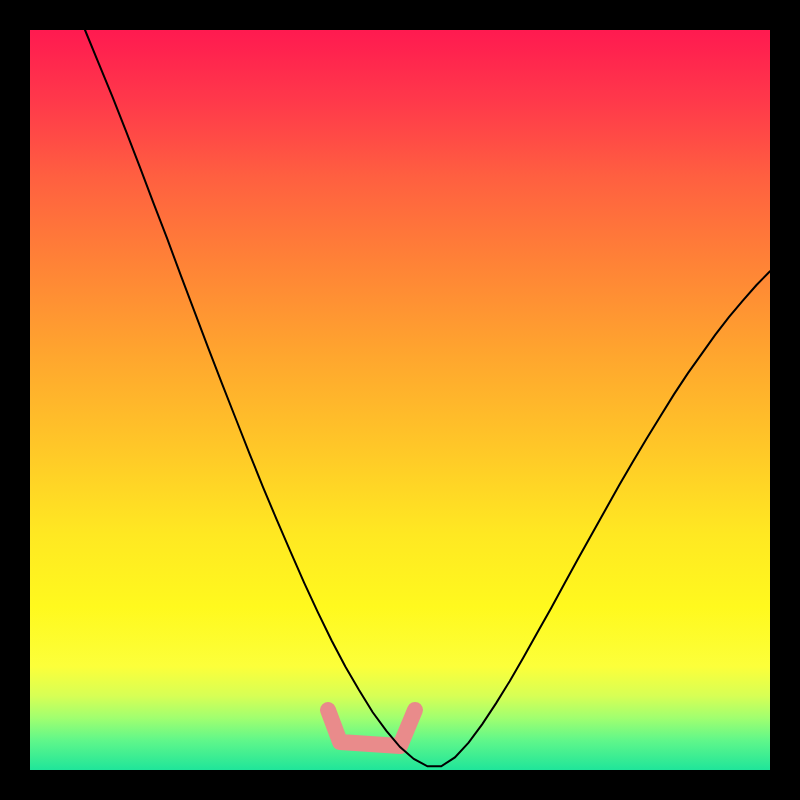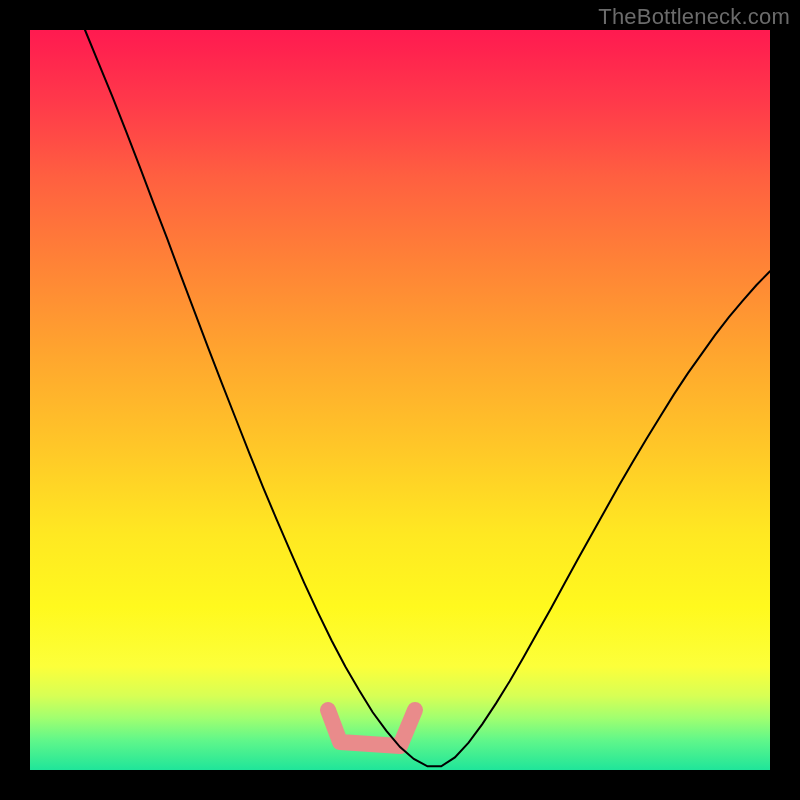--- a/index.html
+++ b/index.html
@@ -79,14 +79,13 @@
 <div class="frame">
   <div class="plot-area"></div>
 
   <svg class="overlay" viewBox="0 0 740 740">
 
     <path class="trough" d="M 298 680 L 310 712 L 370 716 L 385 680"></path>
 
     <path id="curve-path" class="curve" d="M 55.0 0.0 L 68.7 33.3 L 82.4 66.6 L 96.1 101.4 L 109.8 136.9 L 123.5 173.2 L 137.2 208.7 L 150.9 245.7 L 164.6 281.9 L 178.3 318.2 L 192.0 353.7 L 205.7 388.5 L 219.4 423.3 L 233.1 457.3 L 246.8 489.9 L 260.5 521.7 L 274.2 552.8 L 287.9 582.4 L 301.6 610.5 L 315.3 636.4 L 329.0 660.1 L 342.7 682.3 L 356.4 700.8 L 370.1 717.1 L 383.8 728.9 L 397.5 736.3 L 411.2 736.3 L 424.9 727.4 L 438.6 712.6 L 452.3 694.1 L 466.0 673.4 L 479.7 651.2 L 493.4 627.5 L 507.1 603.1 L 520.8 578.7 L 534.5 553.5 L 548.2 528.4 L 561.9 503.9 L 575.6 479.5 L 589.3 455.1 L 603.0 431.4 L 616.7 408.5 L 630.4 386.3 L 644.1 364.1 L 657.8 343.4 L 671.5 324.1 L 685.2 304.9 L 698.9 287.1 L 712.6 270.8 L 726.3 255.3 L 740.0 241.2"></path>
   </svg>
 
-  <div class="watermark">TheBottleneck.com</div>
 </div>
 
 </body></html>

